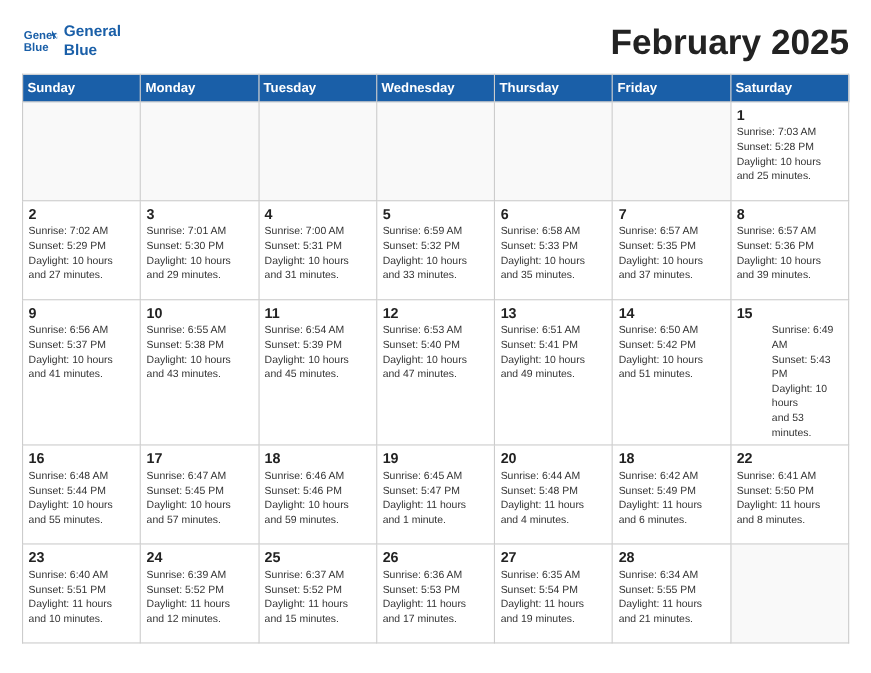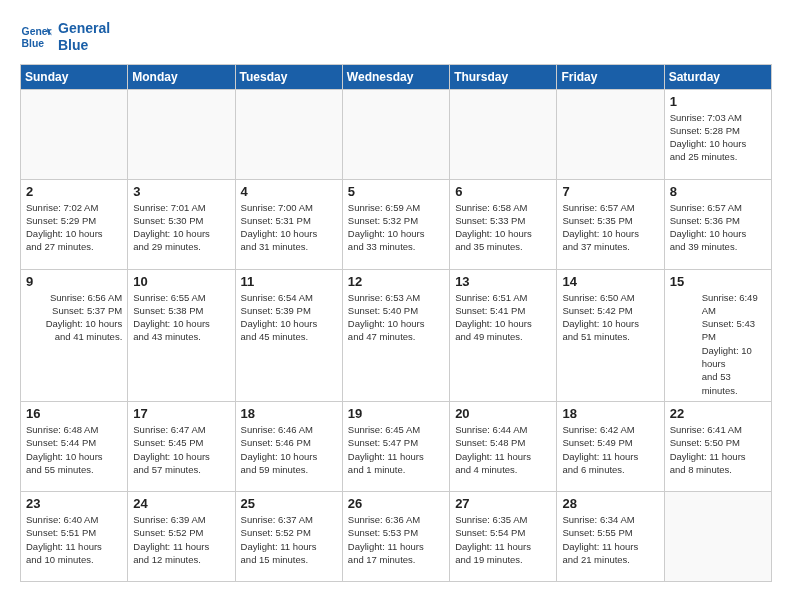--- a/index.html
+++ b/index.html
@@ -86,20 +86,21 @@
       <text x="2" y="18" font-size="13" font-weight="bold" fill="#1a5fa8">General</text>
       <text x="2" y="32" font-size="13" font-weight="bold" fill="#1a5fa8">Blue</text>
       <polygon points="34,8 40,18 34,14" fill="#1a5fa8"></polygon>
     </svg>
     <div style="line-height:1.2">
       <div style="font-size:14px;font-weight:bold;color:#1a5fa8;">General</div>
       <div style="font-size:14px;font-weight:bold;color:#1a5fa8;">Blue</div>
     </div>
   </div>
   <div class="title-block">
+    <div class="month-title">February 2025</div>
   </div>
 </div>
 
 <table class="calendar">
   <thead>
     <tr>
     <th>Sunday</th>
         <th>Monday</th>
         <th>Tuesday</th>
         <th>Wednesday</th>
@@ -171,21 +172,21 @@
           <span class="day-number">8</span>
           <div class="day-info" style="white-space: pre-line;">Sunrise: 6:57 AM
 Sunset: 5:36 PM
 Daylight: 10 hours
 and 39 minutes.</div>
         </td>
       </tr>
       <tr>
         <td>
           <span class="day-number">9</span>
-          <div class="day-info" style="white-space: pre-line; text-align: right;">Sunrise: 6:56 AM
+          <div class="day-info" style="white-space: pre-line;">Sunrise: 6:56 AM
 Sunset: 5:37 PM
 Daylight: 10 hours
 and 41 minutes.</div>
         </td>
         <td>
           <span class="day-number">10</span>
           <div class="day-info" style="white-space: pre-line;">Sunrise: 6:55 AM
 Sunset: 5:38 PM
 Daylight: 10 hours
 and 43 minutes.</div>

